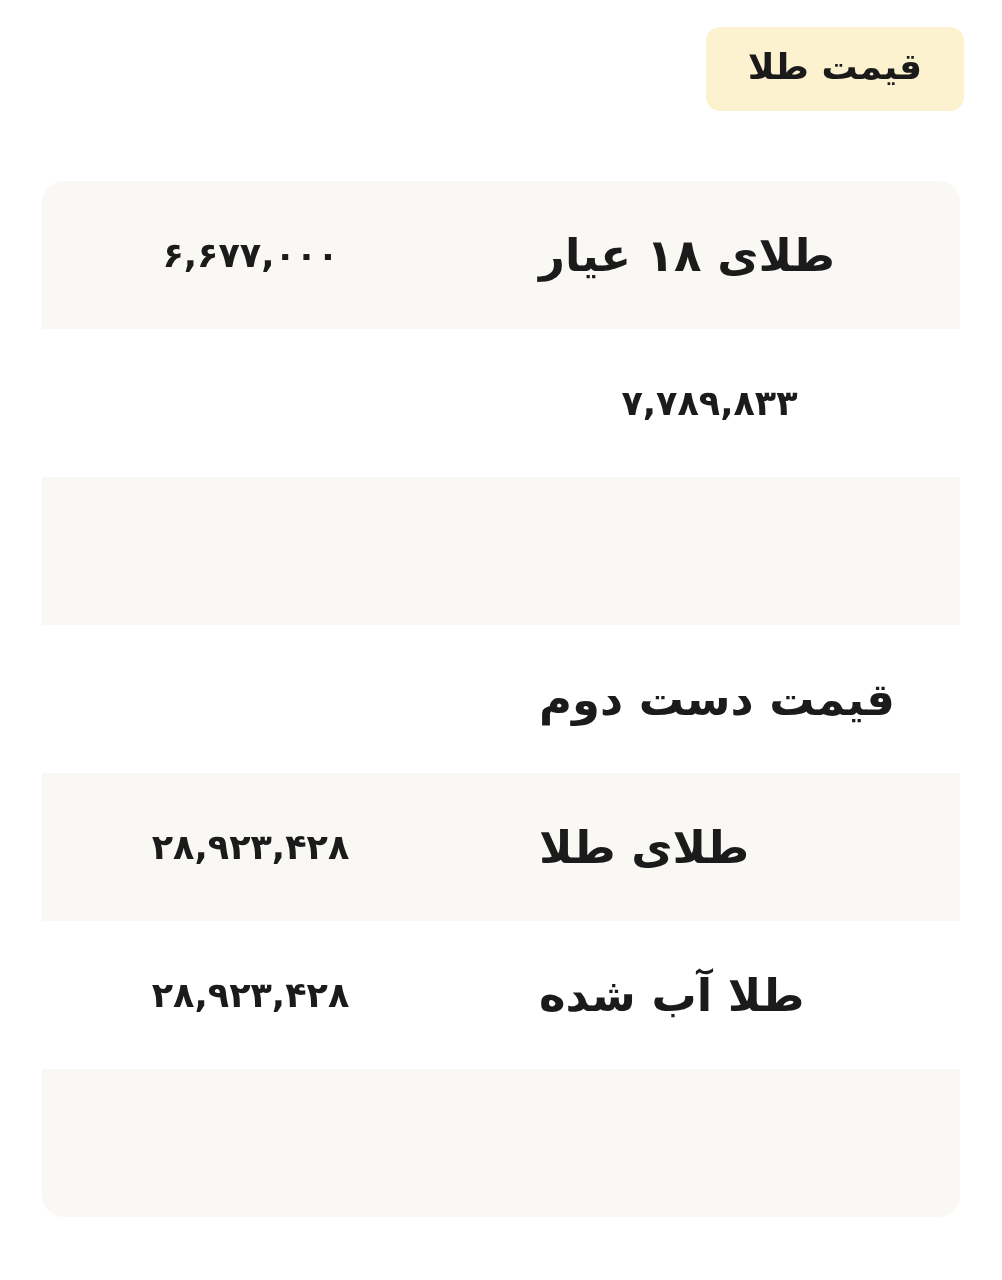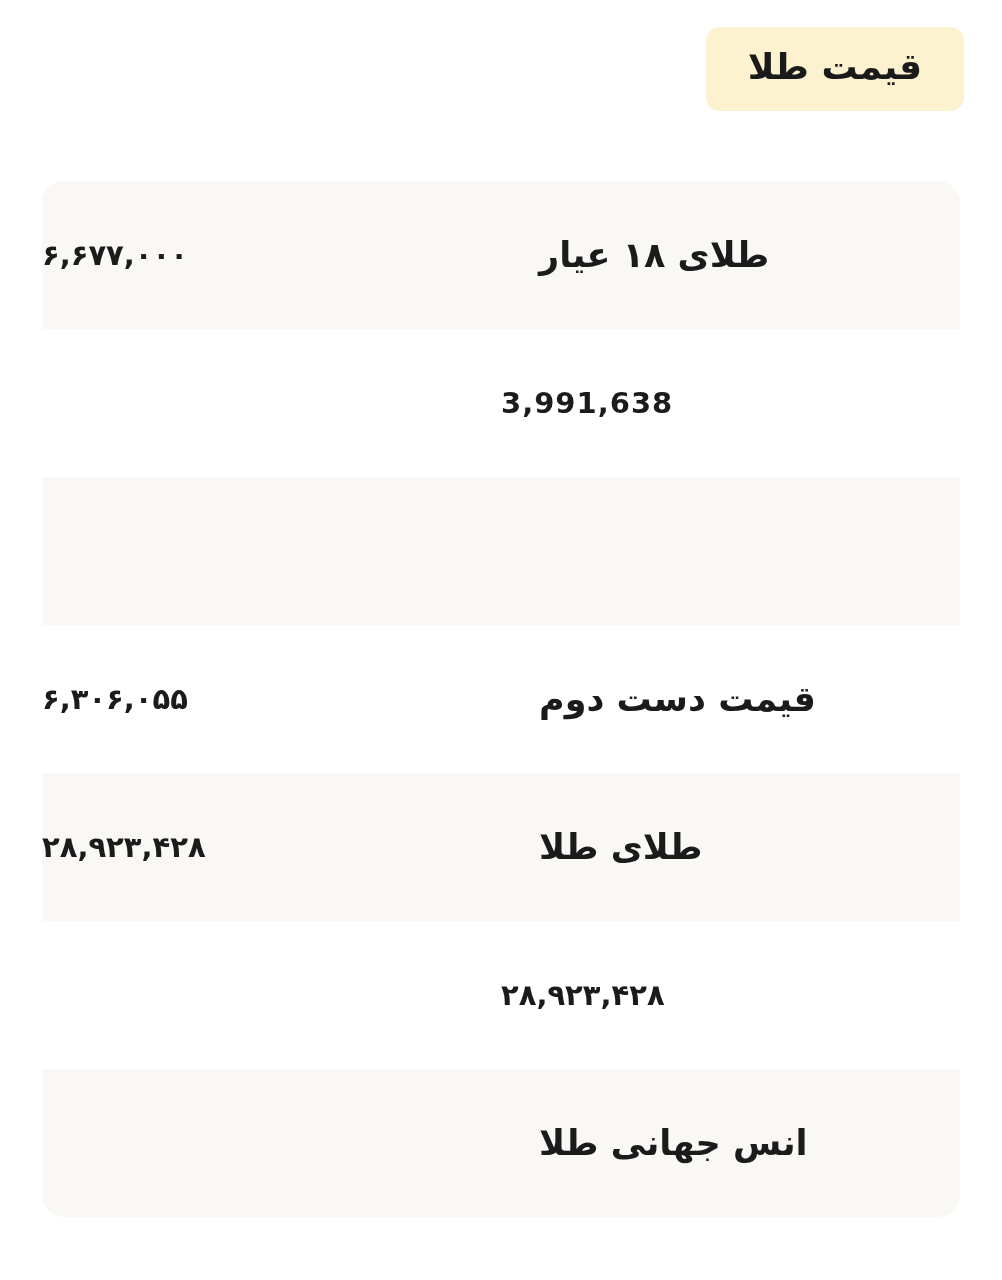--- a/index.html
+++ b/index.html
@@ -57,33 +57,33 @@
     box-sizing: border-box;
   }
 
   .row.alt-a { background: #faf8f5; }
   .row.alt-b { background: #ffffff; }
 
   .row-label {
     flex: 0 0 50%;
     text-align: left;
     padding-left: 38px;
-    font-size: 35px;
+    font-size: 45px;
     font-weight: bold;
     color: #1b1b1b;
     letter-spacing: 0.3px;
     box-sizing: border-box;
     direction: rtl;
   }
 
   .row-value {
     flex: 0 0 50%;
-    text-align: left;
+    text-align: center;
     padding-right: 42px;
-    font-size: 29px;
+    font-size: 35px;
     font-weight: bold;
     color: #1b1b1b;
     letter-spacing: 1px;
     box-sizing: border-box;
     direction: ltr;
   }
 </style>
 </head>
 <body>
 
@@ -94,38 +94,37 @@
   </div>
 
   <div class="card">
 
     <div class="row alt-a">
       <div class="row-label">طلای ۱۸ عیار</div>
       <div class="row-value">۶,۶۷۷,۰۰۰</div>
     </div>
 
     <div class="row alt-b">
-      <div class="row-value">3,991,638</div>
+      <div class="row-value">۷,۷۸۹,۸۳۳</div>
     </div>
 
     <div class="row alt-a">
     </div>
 
     <div class="row alt-b">
       <div class="row-label">قیمت دست دوم</div>
-      <div class="row-value">۶,۳۰۶,۰۵۵</div>
     </div>
 
     <div class="row alt-a">
       <div class="row-label">طلای طلا</div>
       <div class="row-value">۲۸,۹۲۳,۴۲۸</div>
     </div>
 
     <div class="row alt-b">
+      <div class="row-label">طلا آب شده</div>
       <div class="row-value">۲۸,۹۲۳,۴۲۸</div>
     </div>
 
     <div class="row alt-a">
-      <div class="row-label">انس جهانی طلا</div>
     </div>
 
   </div>
 </div>
 
 </body></html>

